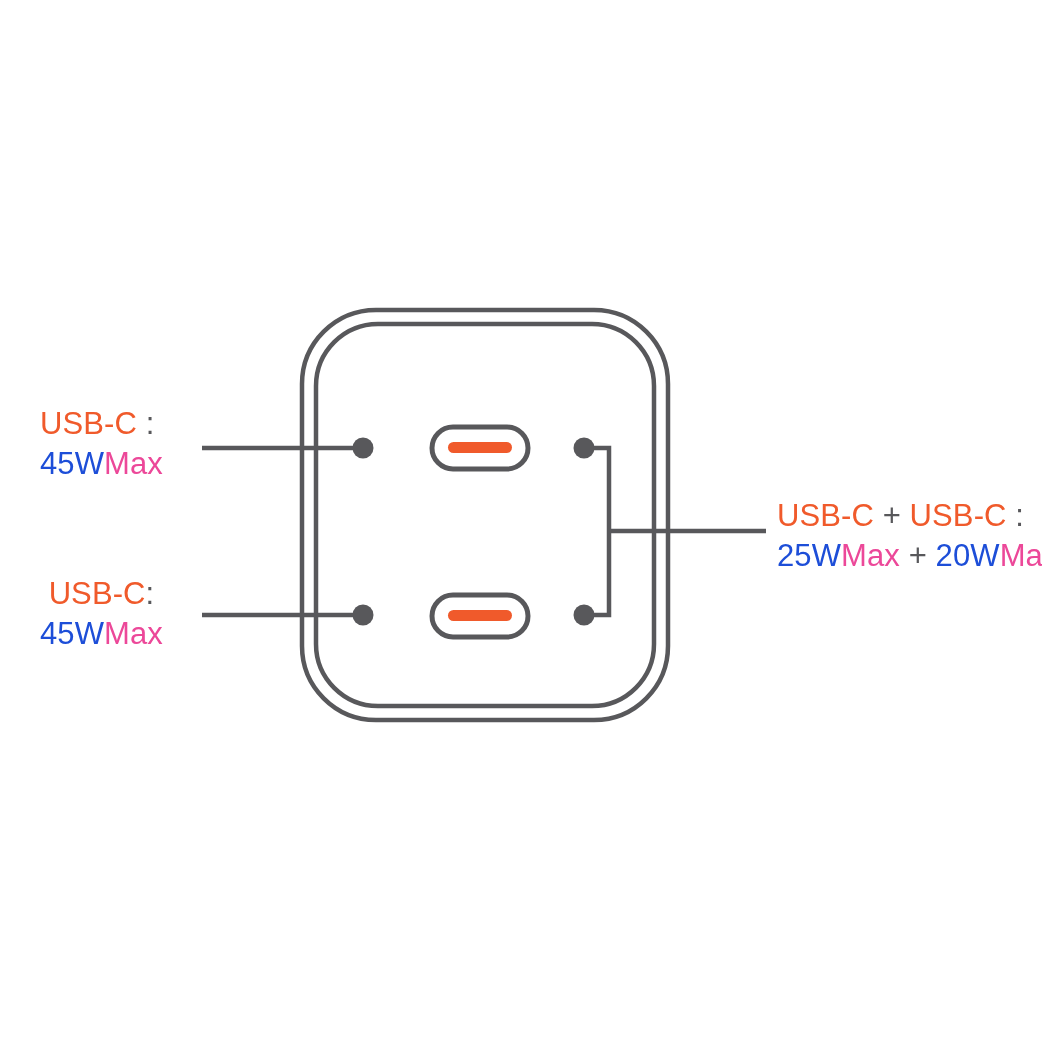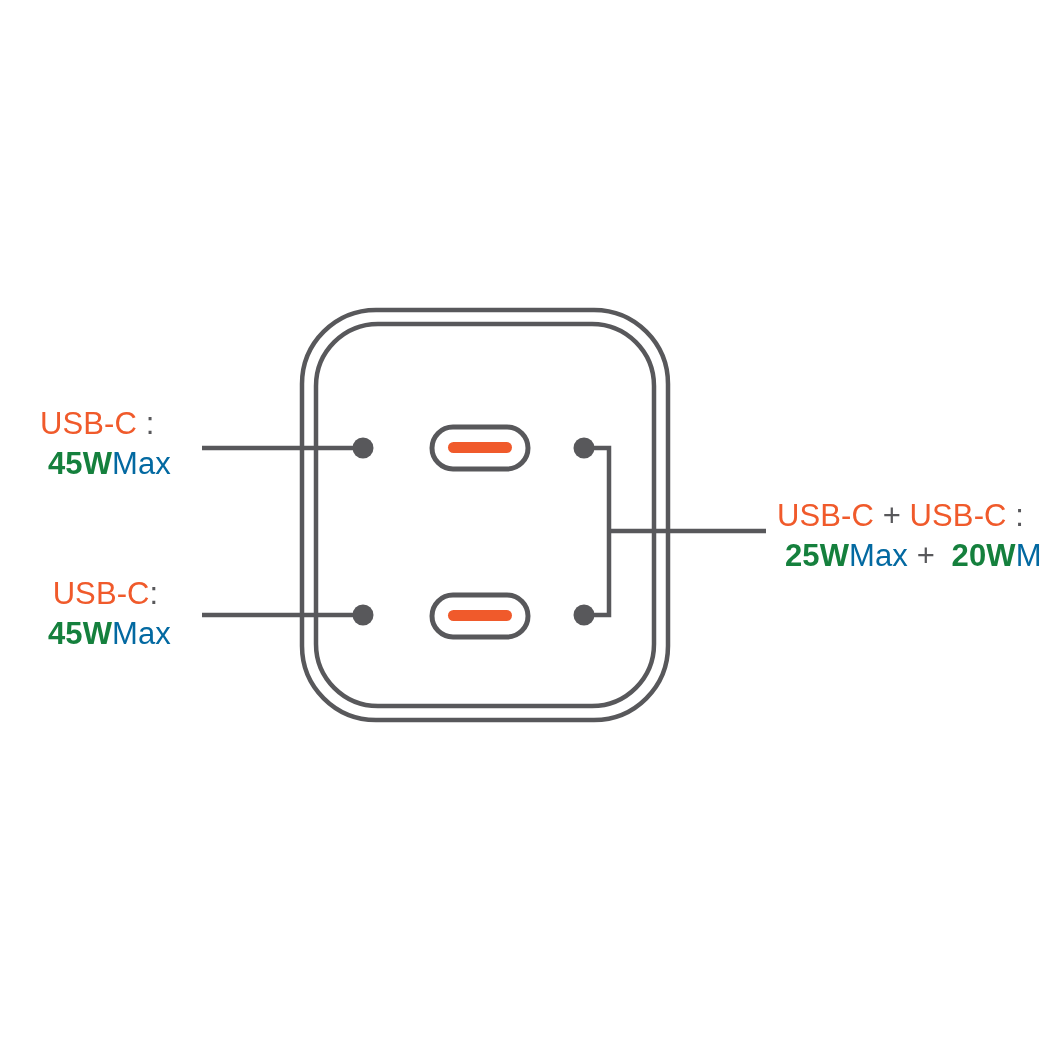--- a/index.html
+++ b/index.html
@@ -48,26 +48,25 @@
   }
   .sep {
     color: #58585b;
     font-weight: 400;
   }
   .orange {
     color: #f05a2b;
     font-weight: 400;
   }
   .watt {
-    color: #15803d;
-    font-weight: 700;
-    margin-left: 8px;
+    color: #1d4ed8;
+    font-weight: 400;
   }
   .maxlbl {
-    color: #0369a1;
+    color: #ec4899;
     font-weight: 400;
   }
   .plus {
     color: #58585b;
     font-weight: 400;
   }
   #callout-left-top {
     left: 40px;
     top: 408px;
     text-align: left;

